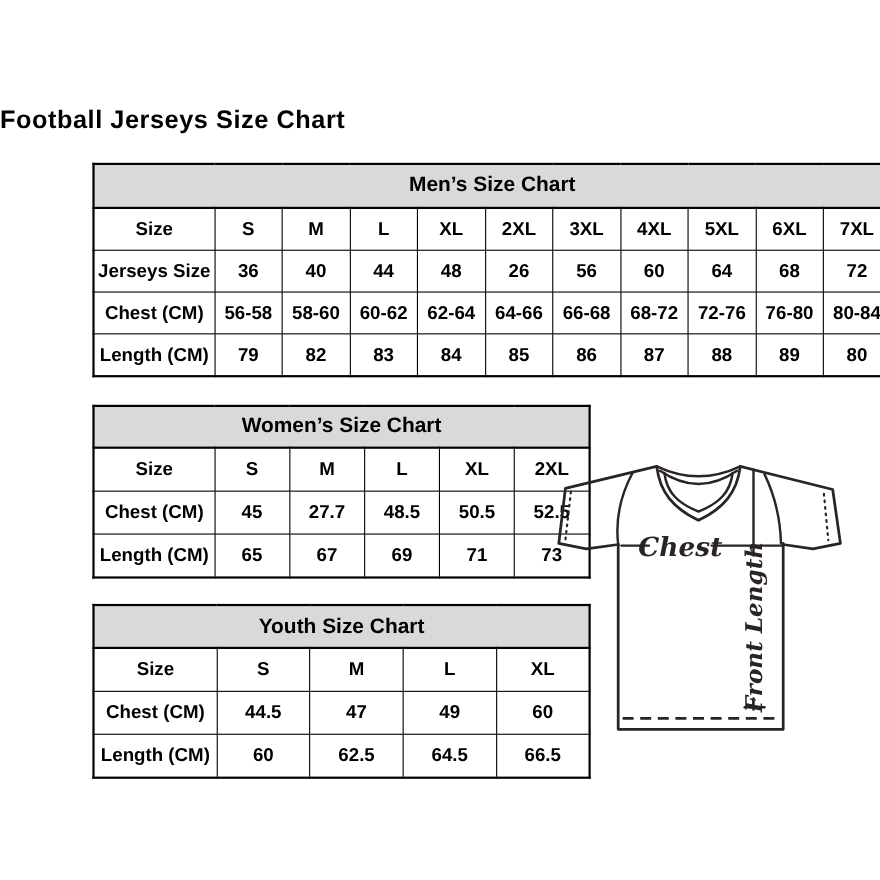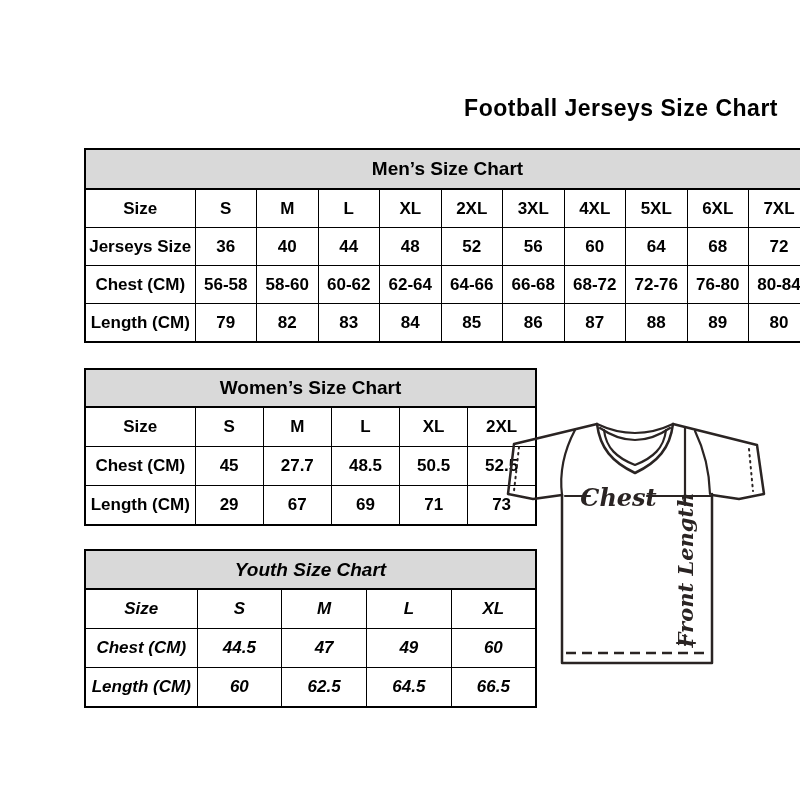--- a/index.html
+++ b/index.html
@@ -1,42 +1,42 @@
 <!DOCTYPE html>
 <html><head>
 <meta charset="utf-8">
 <style>
   html,body{margin:0;padding:0;background:#ffffff;}
   #page{
     position:relative;width:800px;height:800px;background:#ffffff;overflow:hidden;
     font-family:"Liberation Sans",sans-serif;color:#000;
   }
   #main-title{
-    position:absolute;top:95px;left:0;width:778px;text-align:right;
+    position:absolute;top:95px;left:0;width:778px;text-align:left;
     font-size:23px;font-weight:bold;letter-spacing:0.5px;
   }
   table.size-table{
     position:absolute;border-collapse:collapse;table-layout:fixed;
     border:2px solid #000;background:#fff;margin-left:46px;
   }
   table.size-table th.tbl-title{
     background:#d9d9d9;border:2px solid #000;font-size:19px;font-weight:bold;
     text-align:center;padding:0;
   }
   table.size-table td{
     border:1.5px solid #000;text-align:center;vertical-align:middle;
     font-size:17px;font-weight:bold;padding:0;overflow:hidden;white-space:nowrap;
   }
   #men-table{top:148px;left:38px;width:727px;}
   #men-table th.tbl-title{height:38px;}
   #men-table td{height:37px;}
   #women-table{top:368px;left:38px;width:453px;}
   #women-table th.tbl-title{height:36px;}
   #women-table td{height:38px;}
-  #youth-table{top:549px;left:38px;width:453px;font-style:italic;}
+  #youth-table{top:549px;left:38px;width:453px;}
   #youth-table th.tbl-title{height:37px;}
   #youth-table td{height:38px;}
   #jersey-wrap{position:absolute;left:496px;top:402px;width:276px;height:272px;}
   .jersey-line{fill:none;stroke:#2a2423;stroke-width:2.5;stroke-linejoin:round;stroke-linecap:round;}
   .jersey-thin{fill:none;stroke:#2a2423;stroke-width:2.2;stroke-linejoin:round;stroke-linecap:round;}
   .jersey-dotted{fill:none;stroke:#2a2423;stroke-width:2;stroke-dasharray:1.5 4.5;stroke-linecap:round;}
   .jersey-dashed{fill:none;stroke:#2a2423;stroke-width:2.5;stroke-dasharray:10 6;}
   .jersey-text{
     font-family:"DejaVu Serif","Liberation Serif",serif;font-style:italic;font-weight:bold;
     fill:#2a2423;
@@ -79,21 +79,21 @@
           <td>5XL</td>
           <td>6XL</td>
           <td>7XL</td>
         </tr>
         <tr>
           <td>Jerseys Size</td>
           <td>36</td>
           <td>40</td>
           <td>44</td>
           <td>48</td>
-          <td>52</td>
+          <td>26</td>
           <td>56</td>
           <td>60</td>
           <td>64</td>
           <td>68</td>
           <td>72</td>
         </tr>
         <tr>
           <td>Chest (CM)</td>
           <td>56-58</td>
           <td>58-60</td>
@@ -146,21 +146,21 @@
         <tr>
           <td>Chest (CM)</td>
           <td>45</td>
           <td>27.7</td>
           <td>48.5</td>
           <td>50.5</td>
           <td>52.5</td>
         </tr>
         <tr>
           <td>Length (CM)</td>
-          <td>29</td>
+          <td>65</td>
           <td>67</td>
           <td>69</td>
           <td>71</td>
           <td>73</td>
         </tr>
       </tbody>
   </table>
 
   <table id="youth-table" class="size-table">
     <colgroup>

